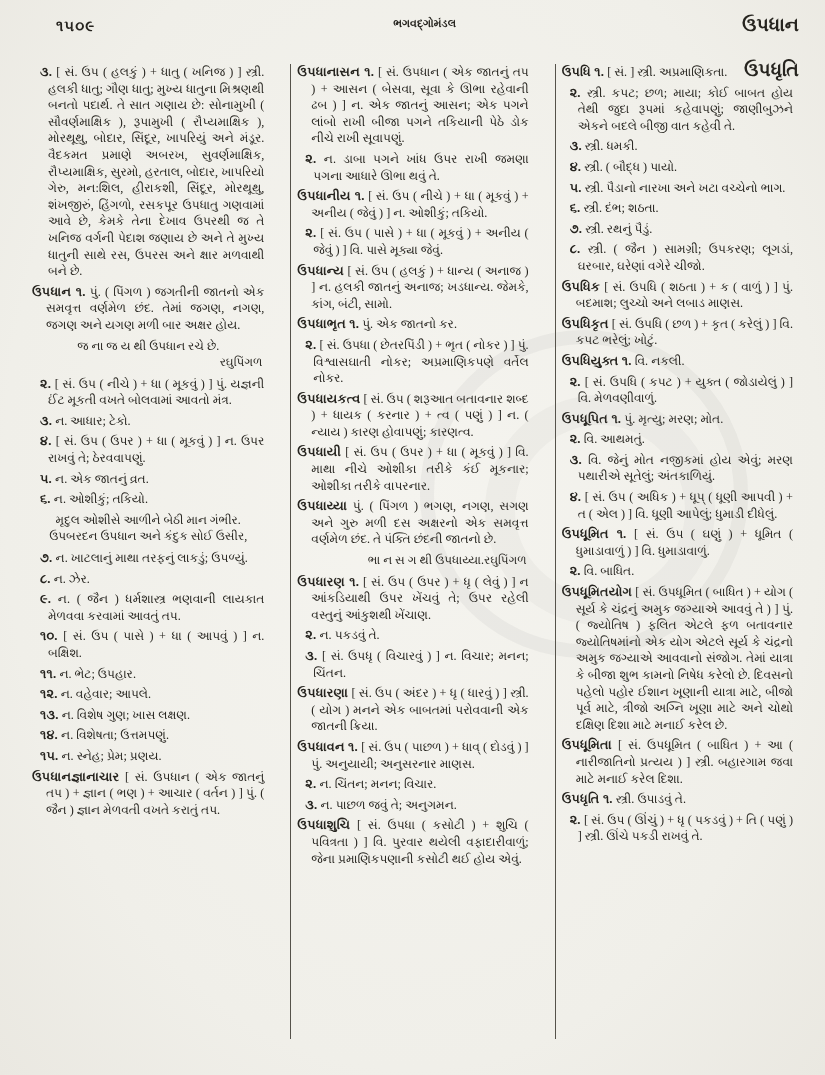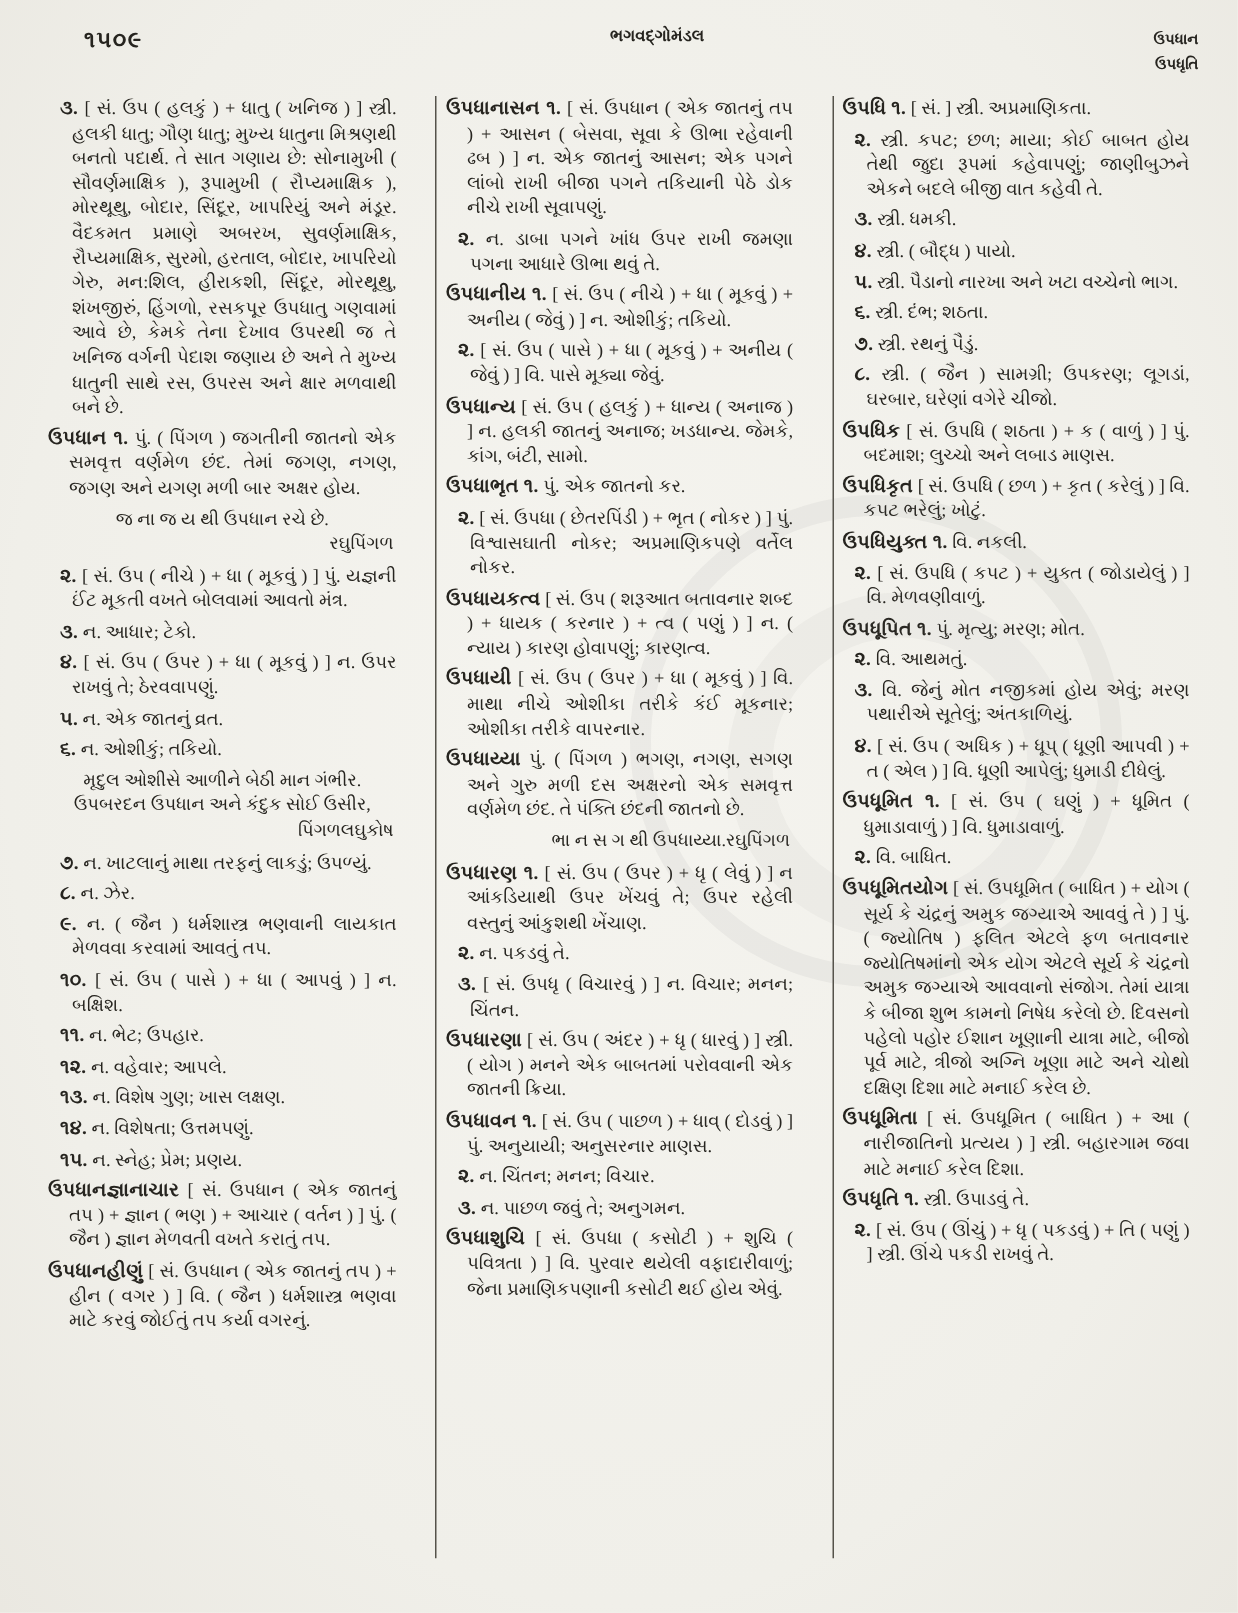--- a/index.html
+++ b/index.html
@@ -10,24 +10,24 @@
     font-family:"Liberation Serif","DejaVu Serif",serif;
     color:#26241f;
     overflow:hidden;
     position:relative;
   }
   .page{position:relative;width:825px;height:1075px;box-sizing:border-box;padding:18px 22px 10px 26px;}
   
   .stamp{position:absolute;border-radius:50%;border:14px solid rgba(120,120,115,0.07);pointer-events:none;}
   .stamp.s1{width:300px;height:300px;left:420px;top:330px;}
   .stamp.s2{width:170px;height:170px;left:485px;top:395px;border-width:30px;border-color:rgba(120,120,115,0.05);}
-  header{display:flex;align-items:flex-start;justify-content:space-between;height:46px;}
+  header{display:flex;align-items:flex-start;justify-content:space-between;height:46px;font-family:Liberation Mono, monospace;}
   .pageno{font-size:15px;font-weight:bold;letter-spacing:1px;padding-left:30px;}
   .booktitle{font-size:11px;font-weight:bold;transform:translateX(6px);}
-  .guide{display:flex;flex-direction:column;align-items:flex-end;line-height:17px;font-weight:bold;font-size:10px;padding-right:4px;}
+  .guide{display:flex;flex-direction:column;align-items:flex-end;line-height:17px;font-weight:bold;font-size:19px;padding-right:4px;gap:28px;}
   .cols{
     display:grid;
     grid-template-columns:1fr 1fr 1fr;
     column-gap:16px;
     height:975px;
     overflow:hidden;
   }
   .col{
     padding:0 10px 0 6px;
     overflow:hidden;
@@ -73,33 +73,31 @@
           <div class="vsource">રઘુપિંગળ</div>
         </div>
         <p class="sense"><b class="hw">૨.</b> <span>[ સં. ઉપ ( નીચે ) + ધા ( મૂકવું ) ] પું. યજ્ઞની ઈંટ મૂકતી વખતે બોલવામાં આવતો મંત્ર.</span></p>
         <p class="sense"><b class="hw">૩.</b> <span>ન. આધાર; ટેકો.</span></p>
         <p class="sense"><b class="hw">૪.</b> <span>[ સં. ઉપ ( ઉપર ) + ધા ( મૂકવું ) ] ન. ઉપર રાખવું તે; ઠેરવવાપણું.</span></p>
         <p class="sense"><b class="hw">૫.</b> <span>ન. એક જાતનું વ્રત.</span></p>
         <p class="sense"><b class="hw">૬.</b> <span>ન. ઓશીકું; તકિયો.</span></p>
         <div class="verse">
           <div class="vline">મૃદુલ ઓશીસે આળીને બેઠી માન ગંભીર.</div>
           <div class="vline">ઉપબરદન ઉપધાન અને કંદુક સોઈ ઉસીર,</div>
-          <div class="vsource">પિંગળલઘુકોષ</div>
         </div>
         <p class="sense"><b class="hw">૭.</b> <span>ન. ખાટલાનું માથા તરફનું લાકડું; ઉપળ્યું.</span></p>
         <p class="sense"><b class="hw">૮.</b> <span>ન. ઝેર.</span></p>
         <p class="sense"><b class="hw">૯.</b> <span>ન. ( જૈન ) ધર્મશાસ્ત્ર ભણવાની લાયકાત મેળવવા કરવામાં આવતું તપ.</span></p>
         <p class="sense"><b class="hw">૧૦.</b> <span>[ સં. ઉપ ( પાસે ) + ધા ( આપવું ) ] ન. બક્ષિશ.</span></p>
         <p class="sense"><b class="hw">૧૧.</b> <span>ન. ભેટ; ઉપહાર.</span></p>
         <p class="sense"><b class="hw">૧૨.</b> <span>ન. વહેવાર; આપલે.</span></p>
         <p class="sense"><b class="hw">૧૩.</b> <span>ન. વિશેષ ગુણ; ખાસ લક્ષણ.</span></p>
         <p class="sense"><b class="hw">૧૪.</b> <span>ન. વિશેષતા; ઉત્તમપણું.</span></p>
         <p class="sense"><b class="hw">૧૫.</b> <span>ન. સ્નેહ; પ્રેમ; પ્રણય.</span></p>
         <p class="entry"><b class="hw">ઉપધાનજ્ઞાનાચાર</b> <span>[ સં. ઉપધાન ( એક જાતનું તપ ) + જ્ઞાન ( ભણ ) + આચાર ( વર્તન ) ] પું. ( જૈન ) જ્ઞાન મેળવતી વખતે કરાતું તપ.</span></p>
-        <p class="entry"><b class="hw">ઉપધાનહીણું</b> <span>[ સં. ઉપધાન ( એક જાતનું તપ ) + હીન ( વગર ) ] વિ. ( જૈન ) ધર્મશાસ્ત્ર ભણવા માટે કરવું જોઈતું તપ કર્યા વગરનું.</span></p>
       </div>
       <div class="col">
         <p class="entry"><b class="hw">ઉપધાનાસન ૧.</b> <span>[ સં. ઉપધાન ( એક જાતનું તપ ) + આસન ( બેસવા, સૂવા કે ઊભા રહેવાની ઢબ ) ] ન. એક જાતનું આસન; એક પગને લાંબો રાખી બીજા પગને તકિયાની પેઠે ડોક નીચે રાખી સૂવાપણું.</span></p>
         <p class="sense"><b class="hw">૨.</b> <span>ન. ડાબા પગને ખાંધ ઉપર રાખી જમણા પગના આધારે ઊભા થવું તે.</span></p>
         <p class="entry"><b class="hw">ઉપધાનીય ૧.</b> <span>[ સં. ઉપ ( નીચે ) + ધા ( મૂકવું ) + અનીય ( જેવું ) ] ન. ઓશીકું; તકિયો.</span></p>
         <p class="sense"><b class="hw">૨.</b> <span>[ સં. ઉપ ( પાસે ) + ધા ( મૂકવું ) + અનીય ( જેવું ) ] વિ. પાસે મૂક્યા જેવું.</span></p>
         <p class="entry"><b class="hw">ઉપધાન્ય</b> <span>[ સં. ઉપ ( હલકું ) + ધાન્ય ( અનાજ ) ] ન. હલકી જાતનું અનાજ; ખડધાન્ય. જેમકે, કાંગ, બંટી, સામો.</span></p>
         <p class="entry"><b class="hw">ઉપધાભૃત ૧.</b> <span>પું. એક જાતનો કર.</span></p>
         <p class="sense"><b class="hw">૨.</b> <span>[ સં. ઉપધા ( છેતરપિંડી ) + ભૃત ( નોકર ) ] પું. વિશ્વાસઘાતી નોકર; અપ્રમાણિકપણે વર્તેલ નોકર.</span></p>
         <p class="entry"><b class="hw">ઉપધાયકત્વ</b> <span>[ સં. ઉપ ( શરૂઆત બતાવનાર શબ્દ ) + ધાયક ( કરનાર ) + ત્વ ( પણું ) ] ન. ( ન્યાય ) કારણ હોવાપણું; કારણત્વ.</span></p>

